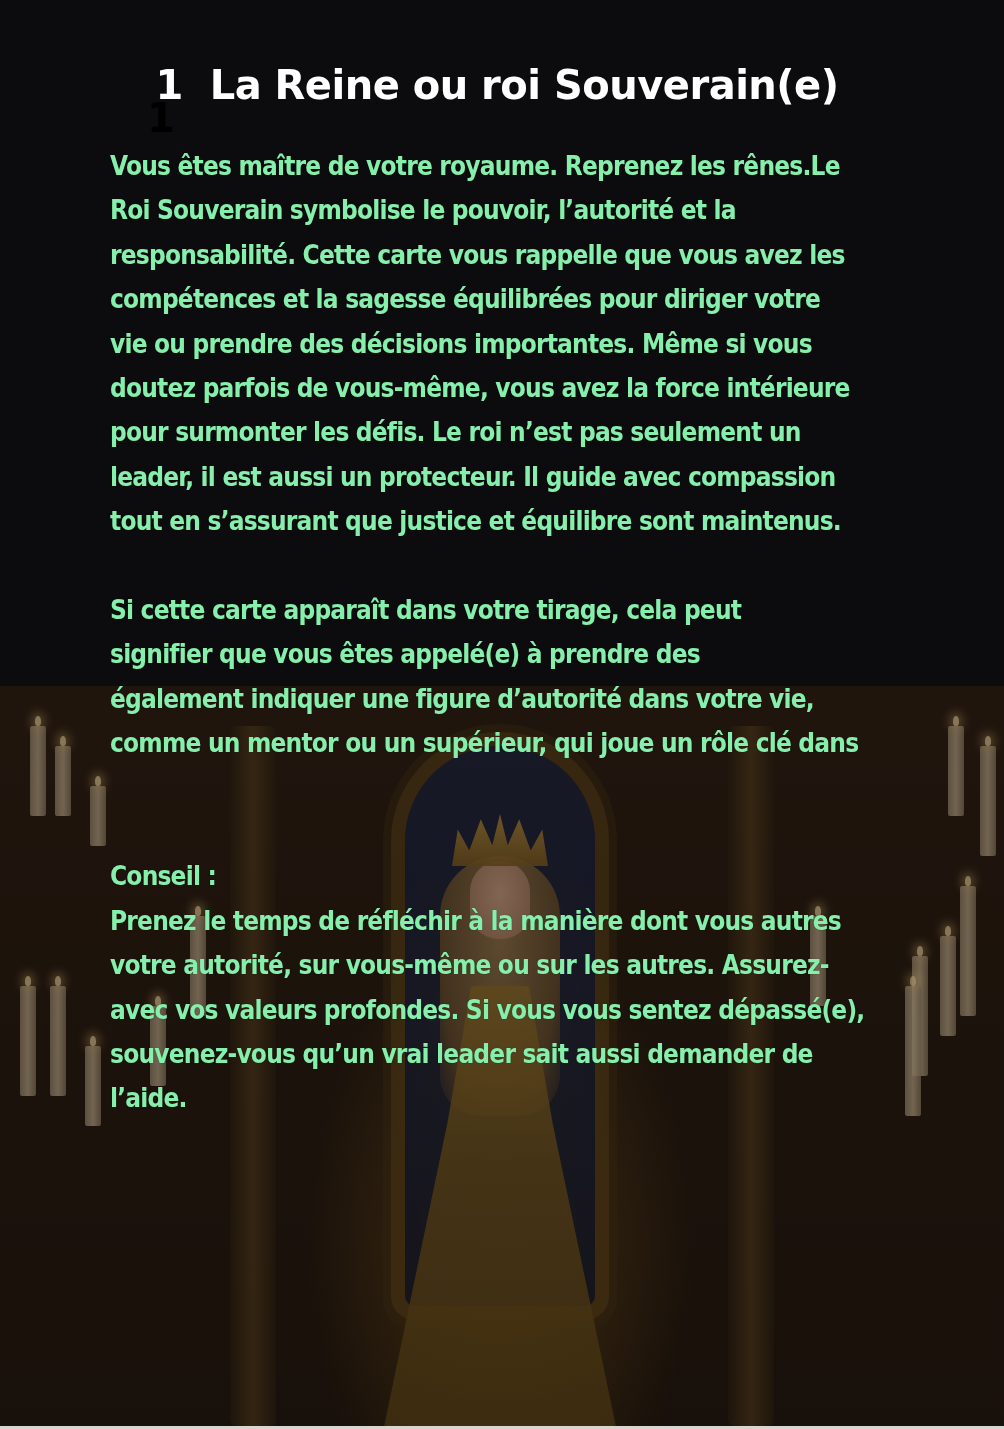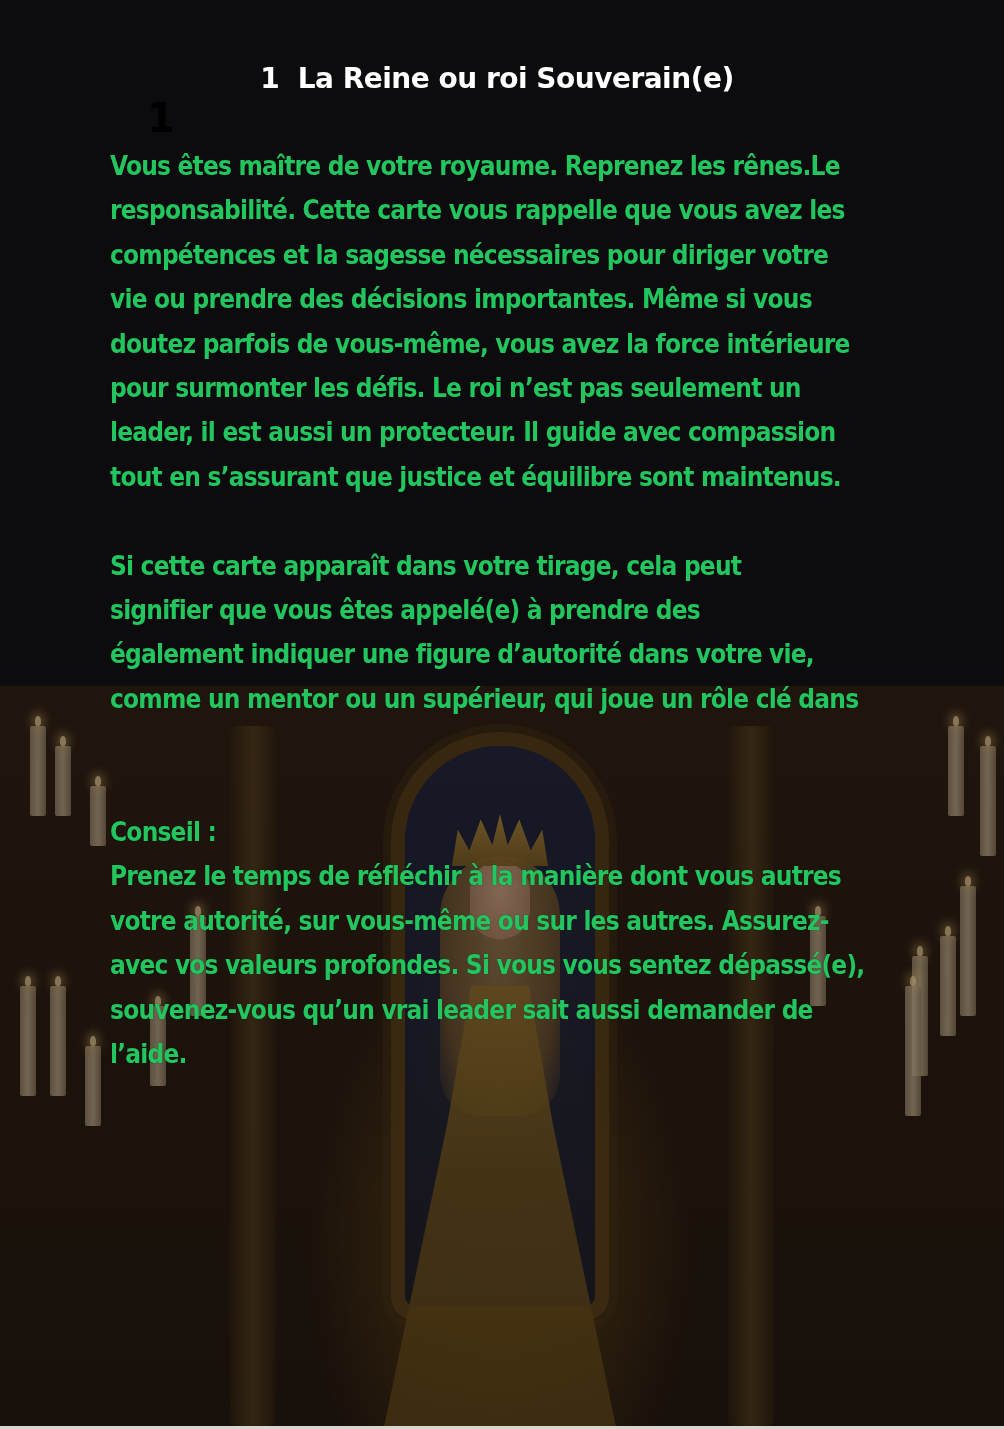--- a/index.html
+++ b/index.html
@@ -72,28 +72,28 @@
       position: absolute; inset: 0; background: rgba(15,10,6,0.35);
     }
 
     .page-number {
       position: absolute; left: 147px; top: 95px;
       color: #000; font-size: 40px; font-weight: bold;
       font-family: "DejaVu Sans", sans-serif;
     }
     .title {
       position: absolute; left: 0; top: 62px; width: 1004px; text-align: center;
-      color: #ffffff; font-size: 28px; font-weight: bold; letter-spacing: -0.5px;
+      color: #ffffff; font-size: 40px; font-weight: bold; letter-spacing: -0.5px;
       font-family: "DejaVu Sans", sans-serif;
       padding-left: 0;
     }
     .title span { display: inline-block; margin-left: -10px; }
     .content {
       position: absolute; left: 110px; top: 144px; width: 790px;
-      color: #22c55e; font-size: 26px; font-weight: bold;
+      color: #86efac; font-size: 26px; font-weight: bold;
       line-height: 44.4px; letter-spacing: -0.8px;
       font-family: "DejaVu Sans Condensed", "DejaVu Sans", sans-serif;
       text-shadow: 0 0 1px rgba(0,0,0,0.6);
     }
     .content p { margin: 0; }
     .content .gap { height: 44.4px; }
     .line { display: block; white-space: nowrap; }
   </style>
 </head>
 <body>
@@ -131,22 +131,23 @@
 
 <div class="page-number">1</div>
 
 <div class="title">
   <span style="white-space:pre;">1  La Reine ou roi Souverain(e)</span>
 </div>
 
 <div class="content">
   <p>
     <span class="line">Vous êtes maître de votre royaume. Reprenez les rênes.Le</span>
+    <span class="line">Roi Souverain symbolise le pouvoir, l’autorité et la</span>
     <span class="line">responsabilité. Cette carte vous rappelle que vous avez les</span>
-    <span class="line">compétences et la sagesse nécessaires pour diriger votre</span>
+    <span class="line">compétences et la sagesse équilibrées pour diriger votre</span>
     <span class="line">vie ou prendre des décisions importantes. Même si vous</span>
     <span class="line">doutez parfois de vous-même, vous avez la force intérieure</span>
     <span class="line">pour surmonter les défis. Le roi n’est pas seulement un</span>
     <span class="line">leader, il est aussi un protecteur. Il guide avec compassion</span>
     <span class="line">tout en s’assurant que justice et équilibre sont maintenus.</span>
   </p>
   <div class="gap"></div>
   <p>
     <span class="line">Si cette carte apparaît dans votre tirage, cela peut</span>
     <span class="line">signifier que vous êtes appelé(e) à prendre des</span>

